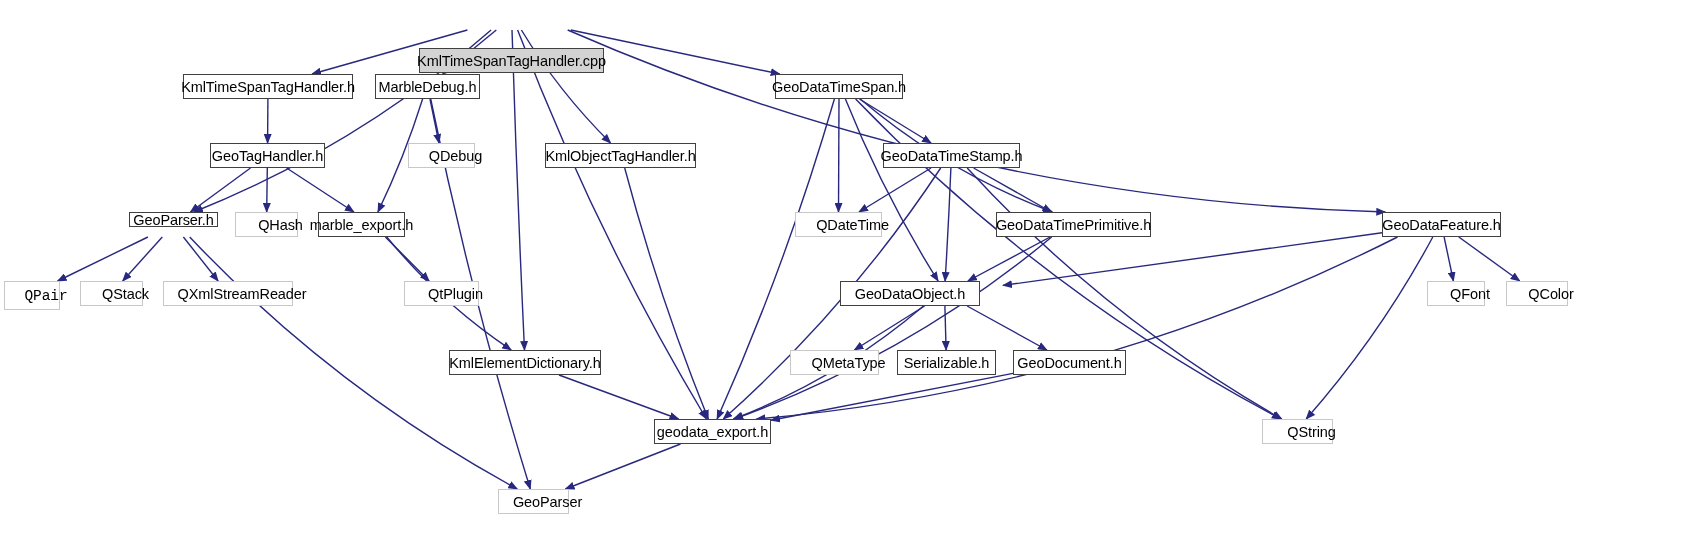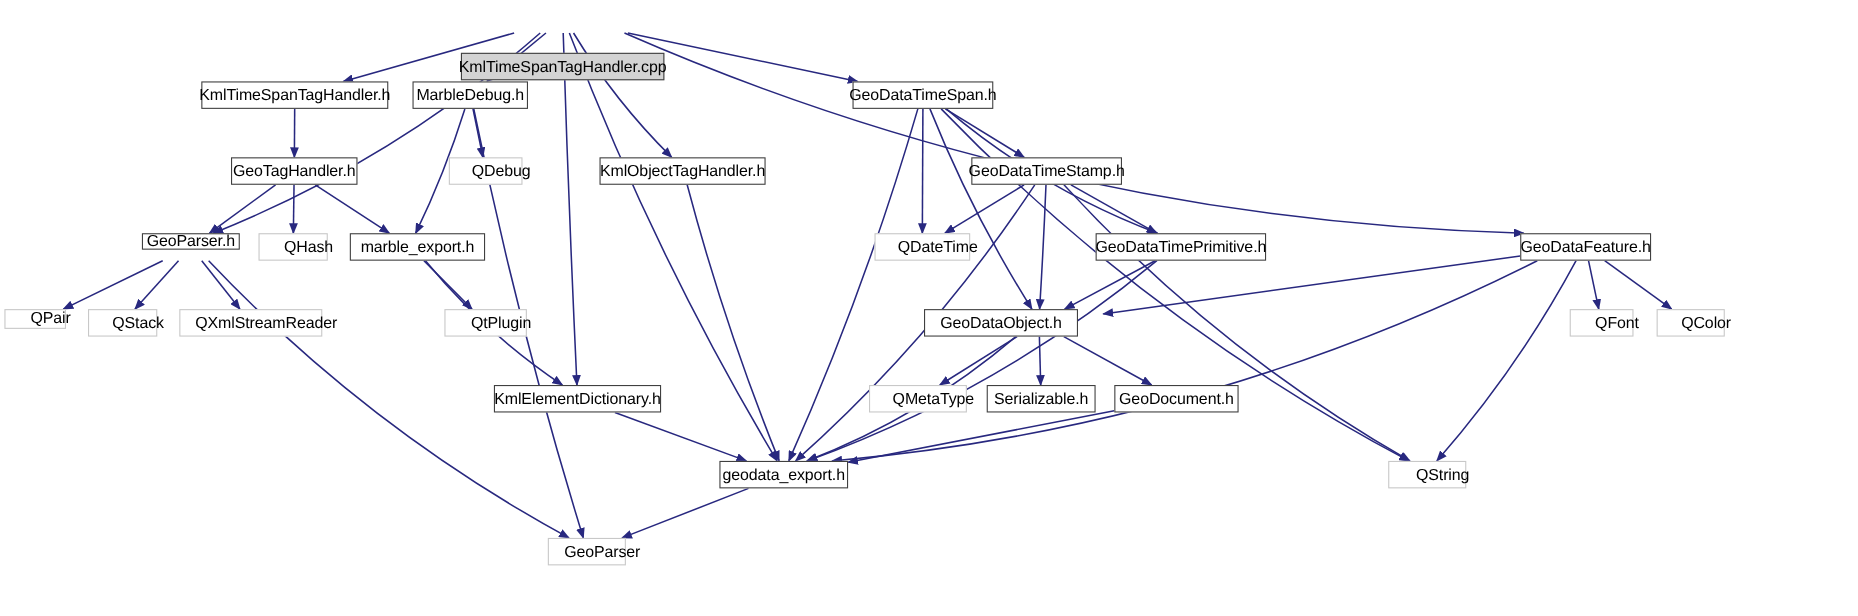--- a/index.html
+++ b/index.html
@@ -97,33 +97,33 @@
       </div>
       <div class="node hdr" style="left: 883px; top: 143px; width: 137px; height: 25px;">
         <span>GeoDataTimeStamp.h</span>
       </div>
       <div class="node hdr" style="left: 129px; top: 212px; width: 89px; height: 15px;">
         <span>GeoParser.h</span>
       </div>
       <div class="node lib" style="left: 235px; top: 212px; width: 63px; height: 25px;">
         <span>QHash</span>
       </div>
-      <div class="node hdr" style="left: 318px; top: 212px; width: 123px; height: 25px;">
+      <div class="node hdr" style="left: 318px; top: 212px; width: 87px; height: 25px;">
         <span>marble_export.h</span>
       </div>
       <div class="node lib" style="left: 795px; top: 212px; width: 87px; height: 25px;">
         <span>QDateTime</span>
       </div>
       <div class="node hdr" style="left: 996px; top: 212px; width: 155px; height: 25px;">
         <span>GeoDataTimePrimitive.h</span>
       </div>
       <div class="node hdr" style="left: 1382px; top: 212px; width: 119px; height: 25px;">
         <span>GeoDataFeature.h</span>
       </div>
-      <div class="node lib" style="left: 4px; top: 281px; width: 56px; height: 18px;">
+      <div class="node lib" style="left: 4px; top: 281px; width: 56px; height: 29px; font-family: Liberation Mono, monospace;">
         <span>QPair</span>
       </div>
       <div class="node lib" style="left: 80px; top: 281px; width: 63px; height: 25px;">
         <span>QStack</span>
       </div>
       <div class="node lib" style="left: 163px; top: 281px; width: 130px; height: 25px;">
         <span>QXmlStreamReader</span>
       </div>
       <div class="node lib" style="left: 404px; top: 281px; width: 75px; height: 25px;">
         <span>QtPlugin</span>

